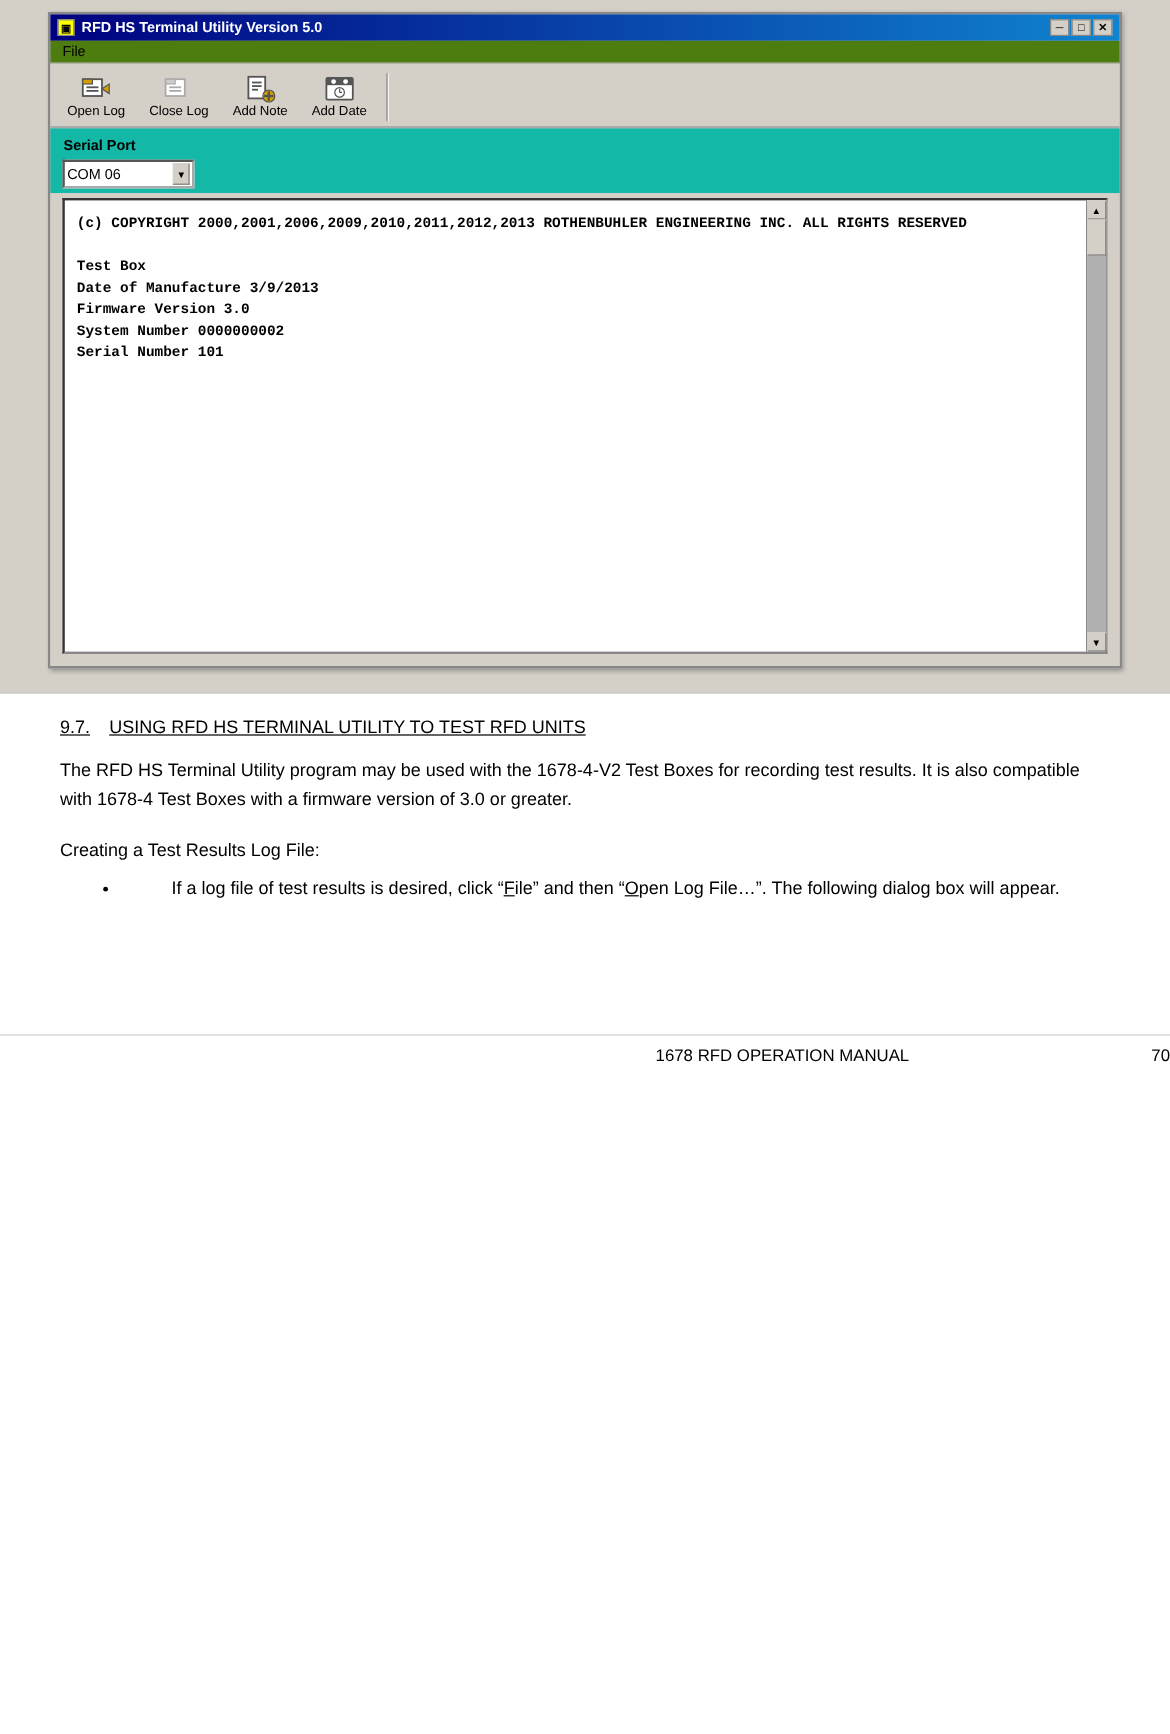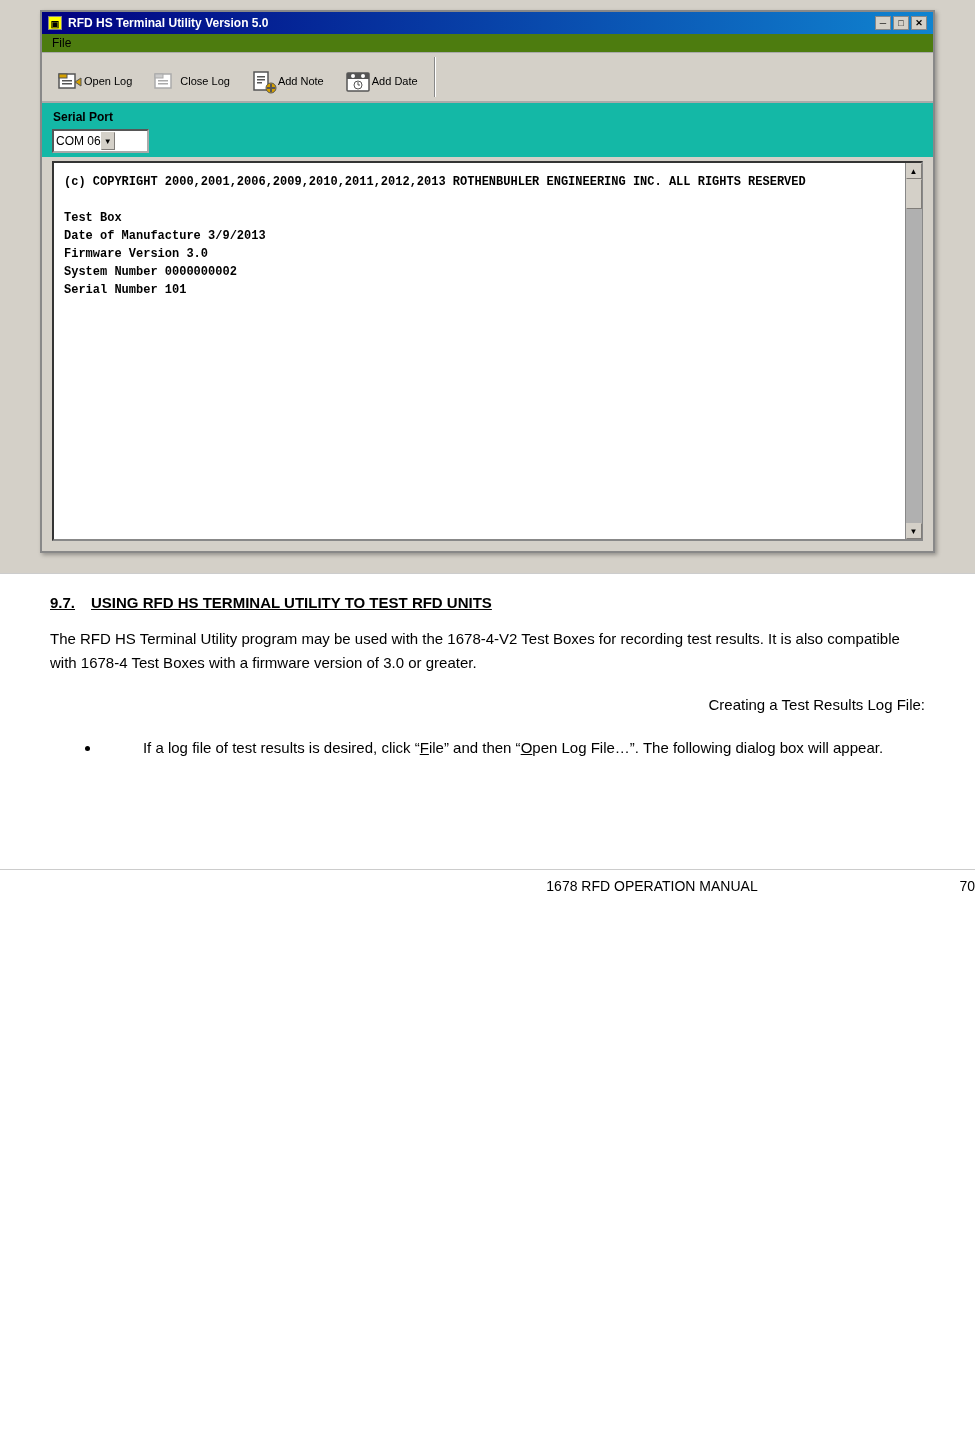--- a/index.html
+++ b/index.html
@@ -83,21 +83,21 @@
     .toolbar {
       background: #d4d0c8;
       border-bottom: 2px solid #aaa;
       padding: 4px 6px;
       display: flex;
       align-items: flex-end;
       gap: 4px;
     }
     .tb-btn {
       display: flex;
-      flex-direction: row;
+      flex-direction: column;
       align-items: center;
       cursor: pointer;
       padding: 2px 8px;
       font-size: 11px;
       min-width: 55px;
     }
     .tb-icon {
       width: 28px; height: 28px;
       display: flex; align-items: center; justify-content: center;
       font-size: 18px;
@@ -181,41 +181,40 @@
     }
 
     .item-15 {
       font-size: 15px;
       line-height: 1.6;
       margin-bottom: 22px;
     }
 
     .section-heading {
       font-size: 15px;
-      font-weight: bold;
+      font-weight: normal;
       text-decoration: underline;
       margin-bottom: 16px;
       display: flex;
       gap: 16px;
     }
     .section-num {
       white-space: nowrap;
     }
 
     .body-para {
       font-size: 15px;
       line-height: 1.6;
       margin-bottom: 18px;
     }
 
     .sub-heading {
       font-size: 15px;
       line-height: 1.6;
-      margin-bottom: 19px;
-      text-align: right;
+      margin-bottom: 8px;
     }
 
     .bullet-list {
       list-style: disc;
       margin-left: 51px;
       font-size: 15px;
       line-height: 1.6;
       text-align: center;
     }
     .bullet-list li {
@@ -238,21 +237,22 @@
     .ul-char { text-decoration: underline; }
 
     
     .com-box {
       display: inline-flex;
       align-items: center;
       background: #fff;
       border: 2px inset #aaa;
       padding: 1px 2px;
       font-size: 12px;
-      width: 97px;
+      width: 110px;
+      justify-content: space-between;
     }
     .com-arrow {
       background: #d4d0c8;
       border: 1px outset #d4d0c8;
       font-size: 8px;
       padding: 0 2px;
       height: 18px;
       display: flex; align-items: center;
       cursor: pointer;
     }

